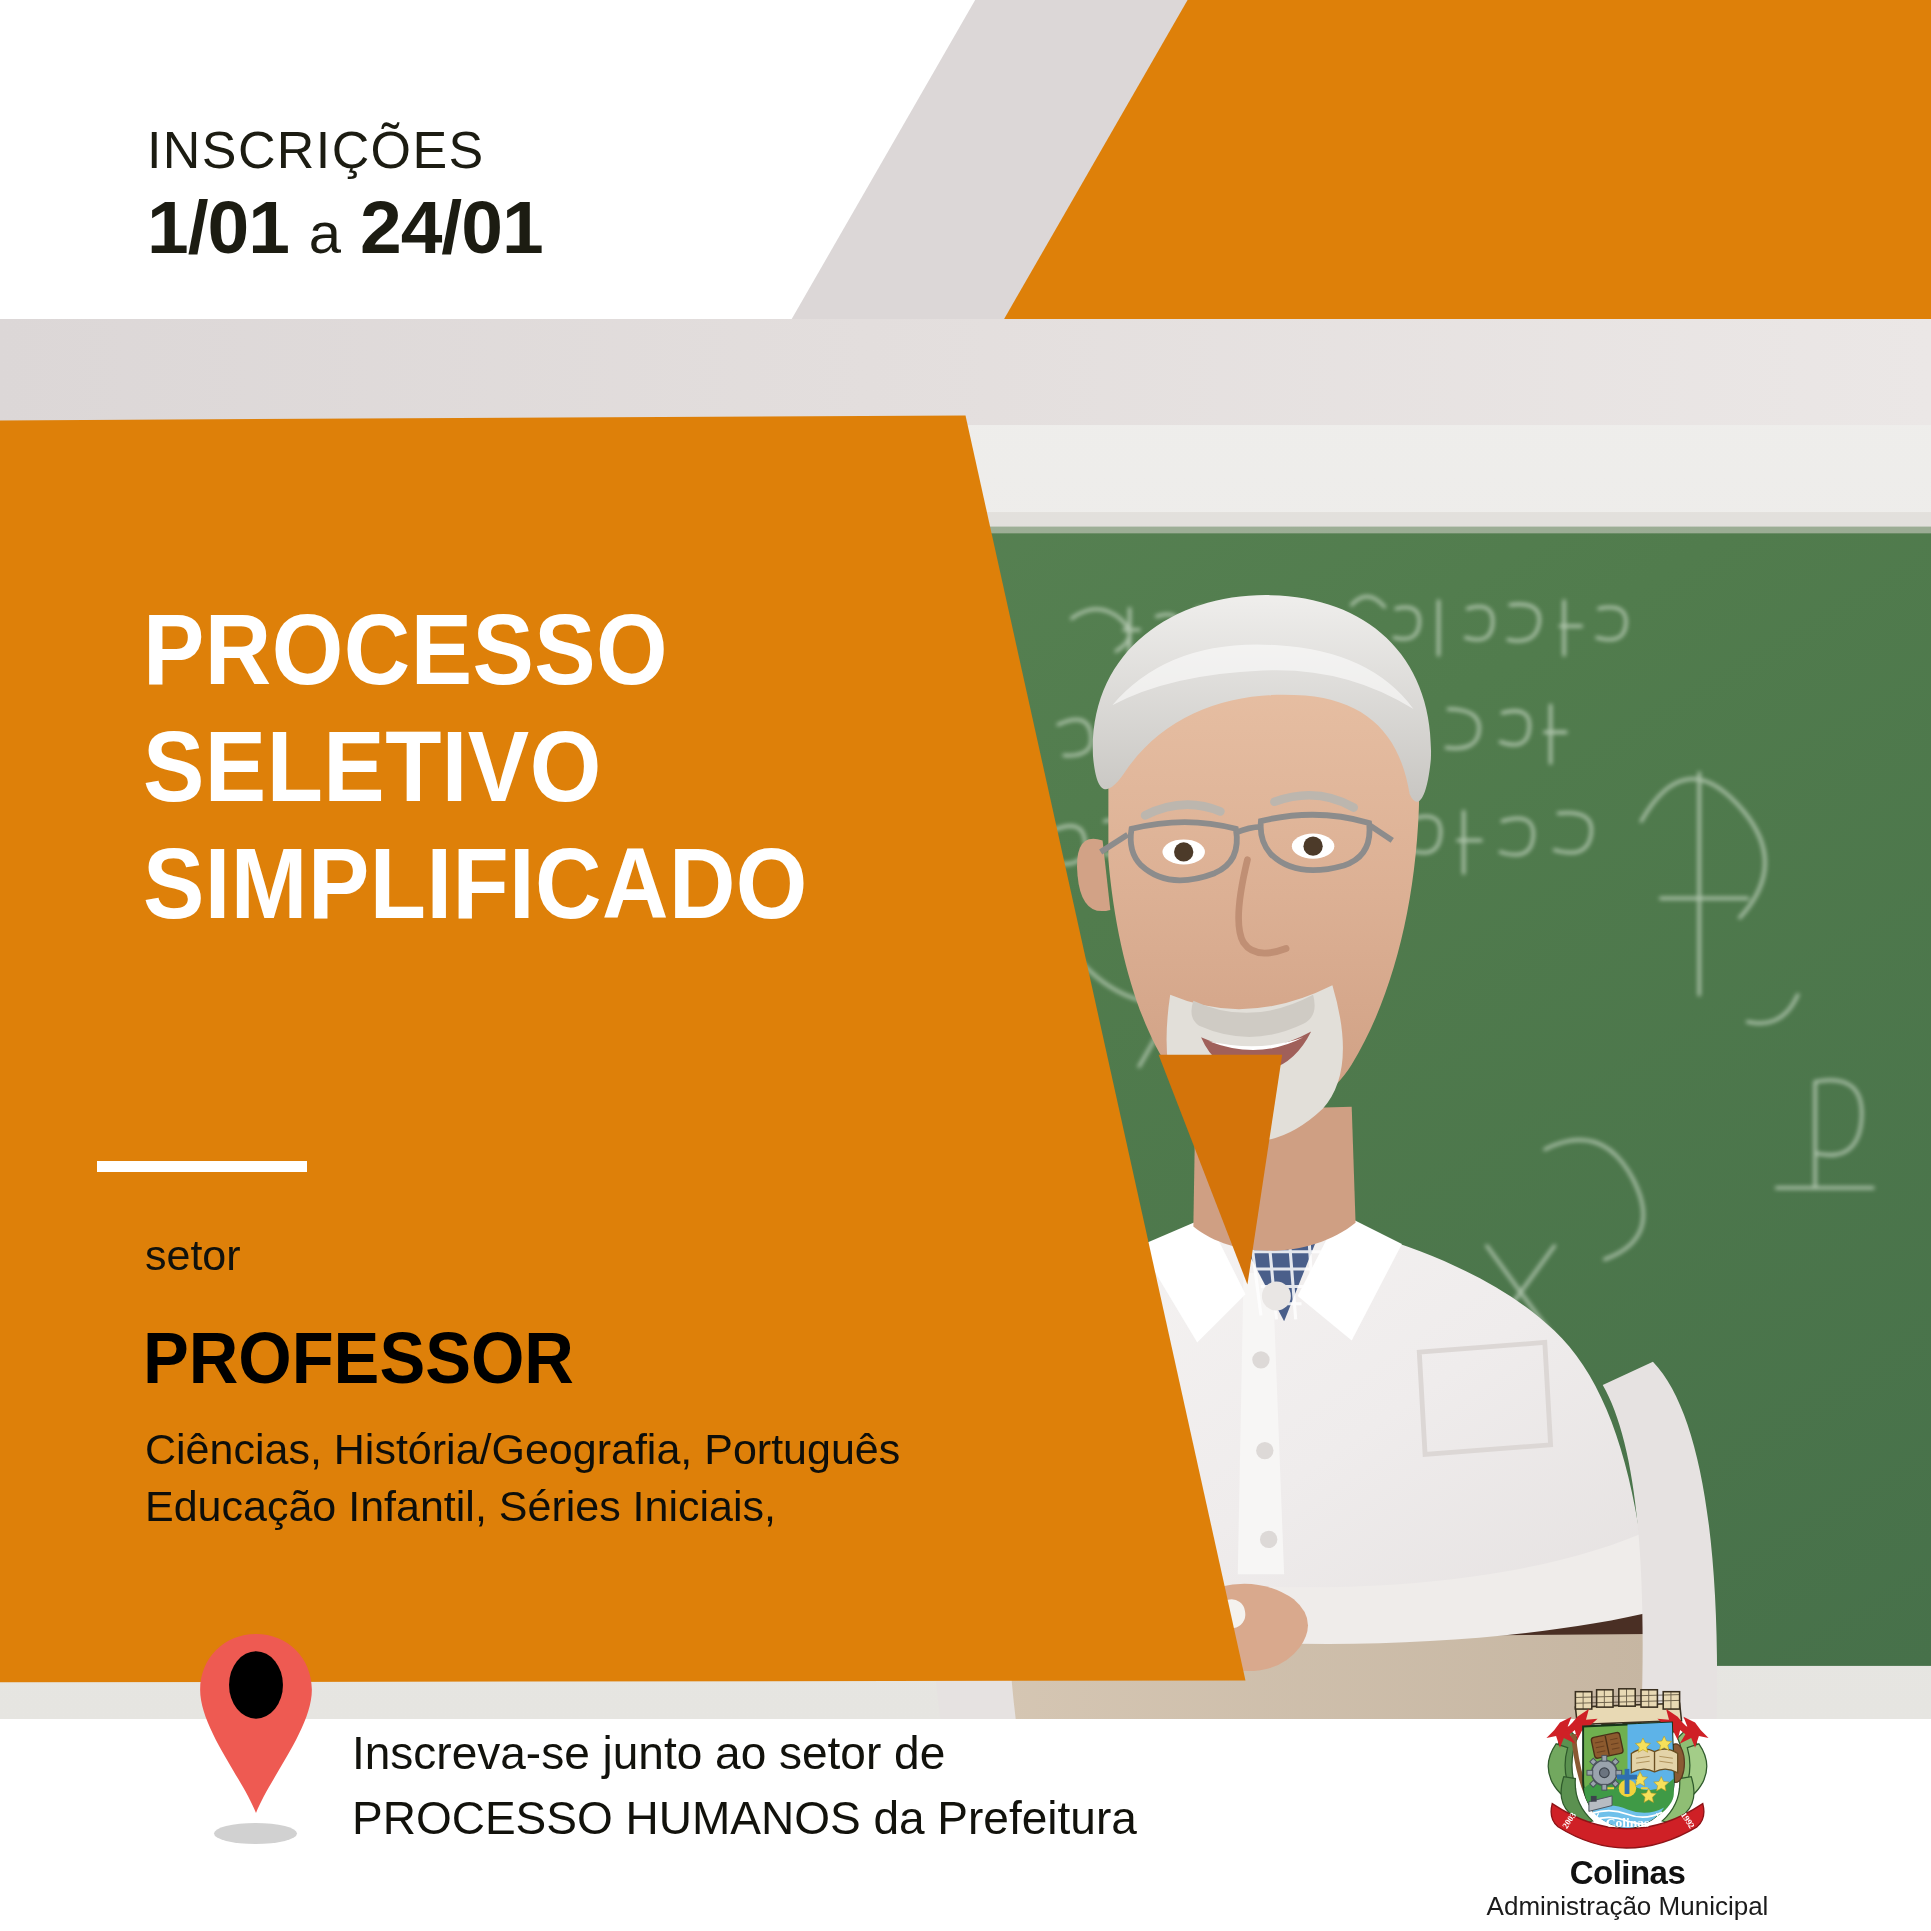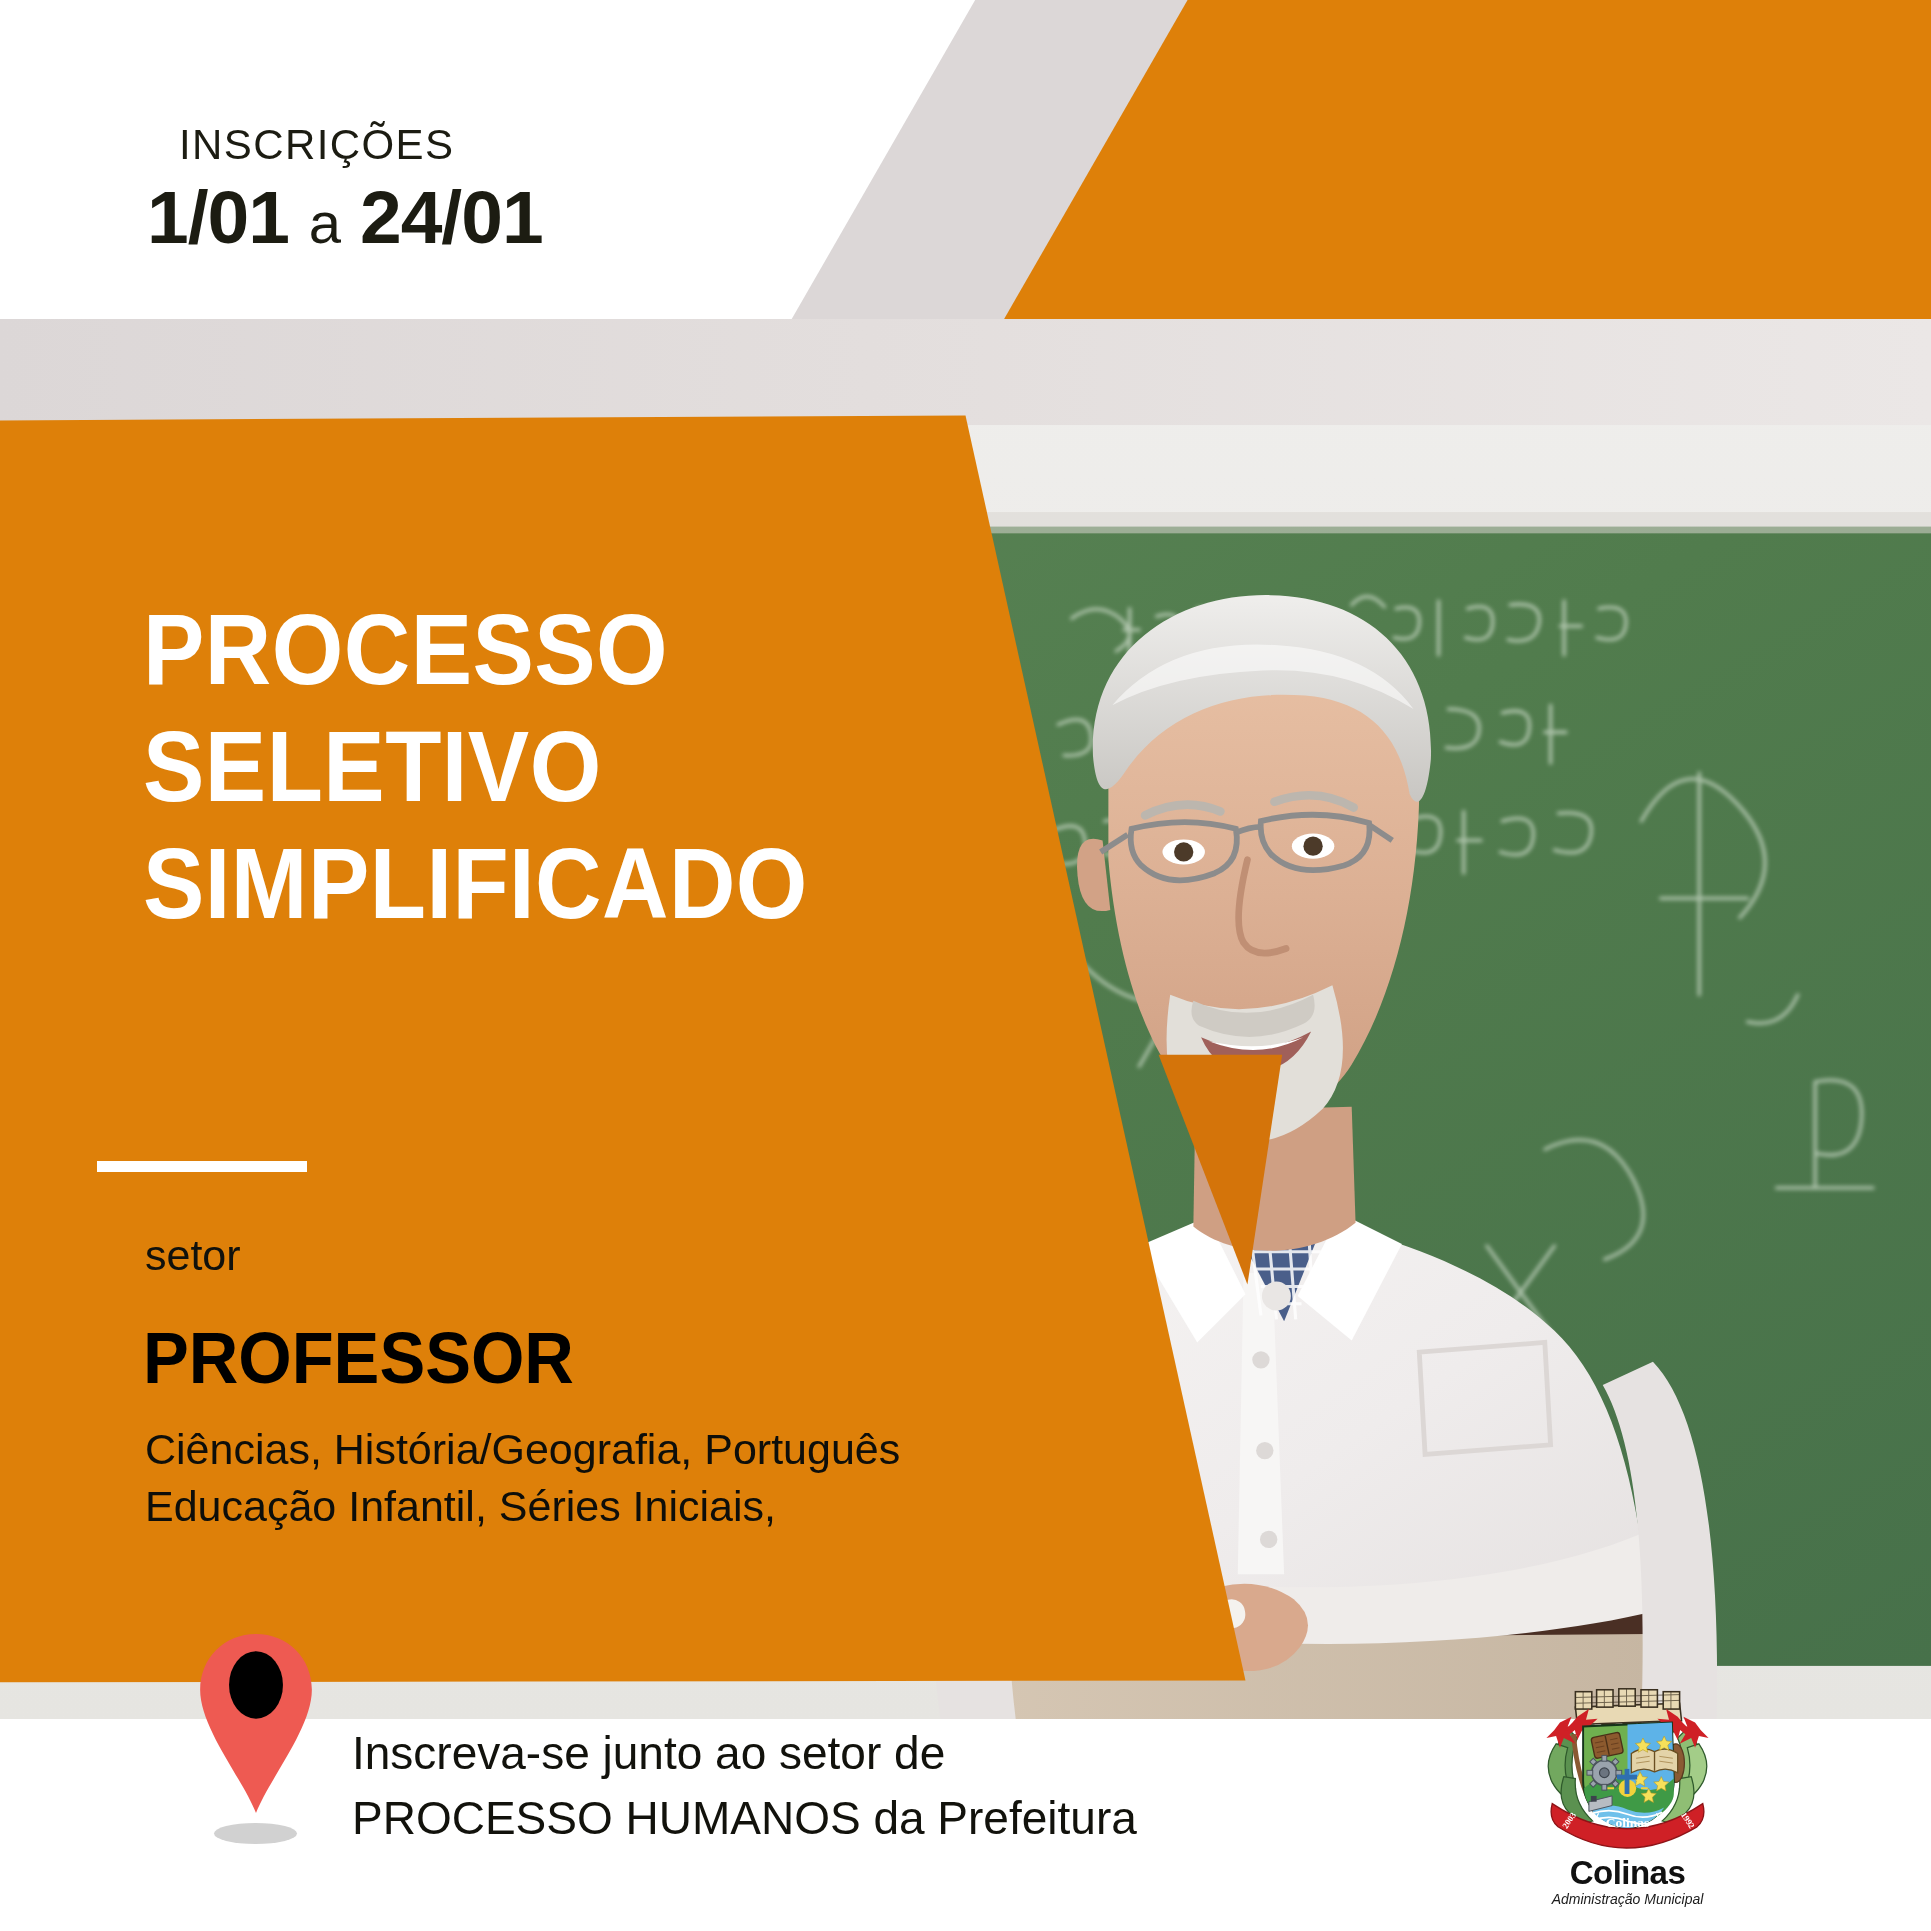--- a/index.html
+++ b/index.html
@@ -8,22 +8,22 @@
   #poster{position:relative;width:1931px;height:1931px;background:#ffffff;overflow:hidden;}
 
   
   .header-white{position:absolute;left:0;top:0;width:1931px;height:319px;background:#ffffff;z-index:4;}
   .header-gray-diag{position:absolute;left:0;top:0;width:1931px;height:319px;z-index:5;}
   .header-orange-diag{position:absolute;left:0;top:0;width:1931px;height:319px;z-index:6;}
   .gray-band{position:absolute;left:0;top:317px;width:1931px;height:108px;
              background:linear-gradient(90deg,#dcd7d7 0%,#e3dedd 45%,#ebe7e6 100%);z-index:3;}
 
   .reg-block{position:absolute;left:147px;top:124px;z-index:12;}
-  .reg-label{font-size:42px;letter-spacing:1.4px;color:#1c1c12;font-weight:400;
-             font-family:"Liberation Sans",sans-serif;line-height:1;margin-left:32px;}
+  .reg-label{font-size:52px;letter-spacing:1.4px;color:#1c1c12;font-weight:400;
+             font-family:"Liberation Sans",sans-serif;line-height:1;}
   .reg-dates{margin-top:13.5px;font-size:75px;font-weight:700;color:#1c1c12;line-height:1;
              font-family:"Liberation Sans",sans-serif;letter-spacing:-1px;}
   .reg-dates .sep{font-weight:400;font-size:58px;}
 
   
   #photo{position:absolute;left:0;top:319px;width:1931px;height:1400px;overflow:hidden;z-index:2;}
 
   
   .orange-panel{position:absolute;left:0;top:319px;width:1931px;height:1400px;z-index:7;}
   .orange-wedge{position:absolute;left:0;top:319px;width:1931px;height:1400px;z-index:8;}
@@ -58,22 +58,22 @@
   
   .cta{position:absolute;left:352px;top:1721px;font-size:46px;color:#12120c;line-height:1.42;
        font-family:"Liberation Sans",sans-serif;font-weight:400;}
   .cta span{display:block;white-space:nowrap;}
 
   
   .logo{position:absolute;left:1468px;top:1680px;width:319px;text-align:center;}
   .logo-crest{width:193px;height:172px;display:block;margin:0 auto;}
   .logo-name{font-size:33px;font-weight:700;color:#111111;margin-top:3.9px;line-height:1.05;
              font-family:"Liberation Sans",sans-serif;letter-spacing:-0.5px;}
-  .logo-sub{font-size:14px;font-weight:400;color:#1b1b1b;line-height:1.1;margin-top:1.9px;
-            font-family:"Liberation Sans",sans-serif;font-style:italic;}
+  .logo-sub{font-size:26px;font-weight:400;color:#1b1b1b;line-height:1.1;margin-top:1.9px;
+            font-family:"Liberation Sans",sans-serif;}
 </style>
 </head>
 <body>
 
 <div id="poster">
 
   <div id="photo">
     <svg viewBox="0 0 2000 1450" width="1931" height="1400" preserveAspectRatio="none">
       <defs>
         <linearGradient id="wallG" x1="0" y1="0" x2="0" y2="1">

